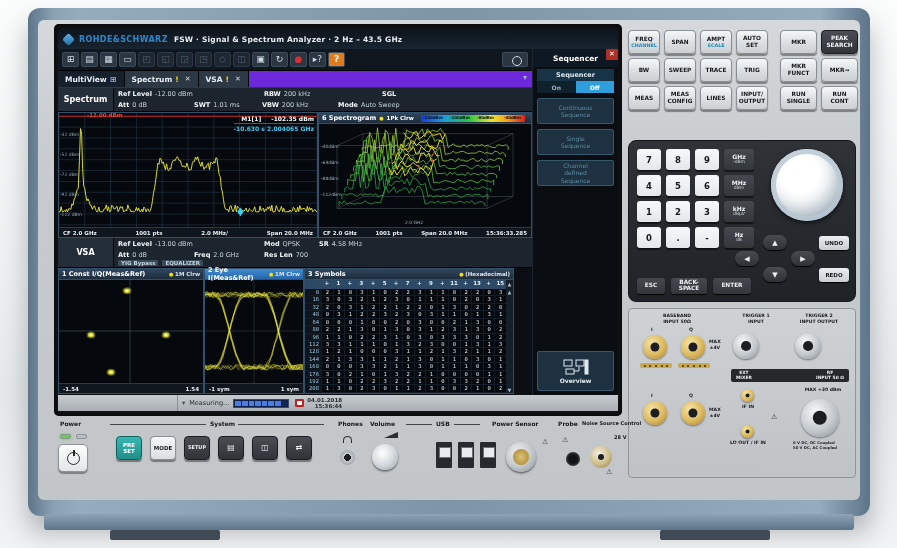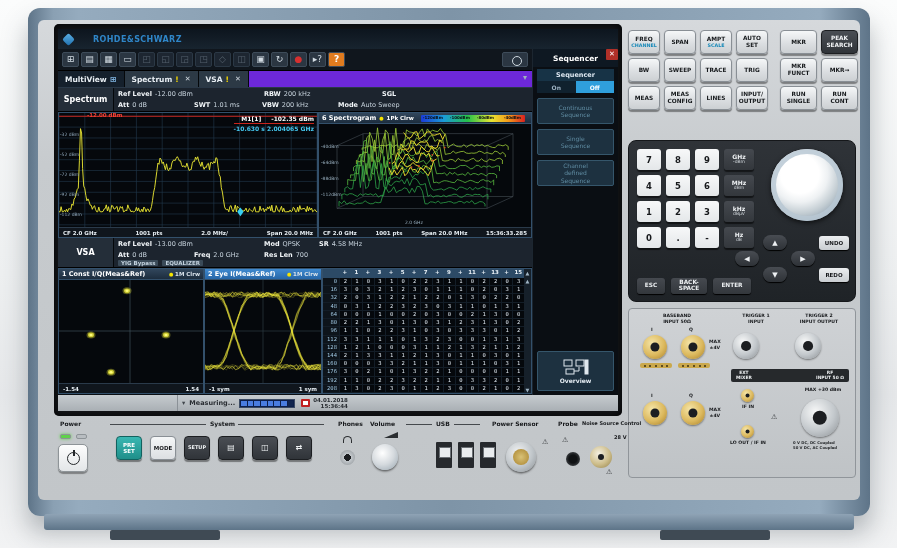--- a/index.html
+++ b/index.html
@@ -5,21 +5,21 @@
 *{margin:0;padding:0;box-sizing:border-box}
 body{width:897px;height:548px;font-family:"DejaVu Sans",sans-serif;background:linear-gradient(180deg,#fbfcfc 0%,#eef0f1 50%,#e6e8ea 72%,#f2f3f4 100%);overflow:hidden}
 .stage{position:relative;width:897px;height:548px}
 .device{position:absolute;left:28px;top:8px;width:842px;height:508px;border-radius:12px;background:linear-gradient(90deg,#5e7488,#8aa0b3 3%,#95abbe 6%,#7e94a7 50%,#95abbe 94%,#5e7488);box-shadow:0 16px 26px rgba(55,65,75,.35)}
 .front{position:absolute;left:10px;top:12px;right:10px;bottom:16px;background:linear-gradient(180deg,#d6d9dc,#c7cbce 30%,#c2c6c9);border-radius:6px}
 .base{position:absolute;left:44px;top:514px;width:810px;height:16px;background:linear-gradient(180deg,#8fa3b5,#5d7488);border-radius:3px}
 .foot{position:absolute;top:530px;width:110px;height:10px;background:#3f4a54;border-radius:2px}
 
 .bezel{position:absolute;left:16px;top:4px;width:568px;height:392px;background:#141619;border-radius:5px;box-shadow:inset 0 0 8px #000}
 .screen{position:absolute;left:4px;top:5px;width:560px;height:382px;background:#0b0f14;color:#dfe6ec;display:flex;flex-direction:column;overflow:hidden}
-.titlebar{height:20px;display:flex;align-items:center;gap:20px;padding:0 6px;background:linear-gradient(180deg,#0d151e,#18242f);flex:0 0 auto}
+.titlebar{height:20px;display:flex;align-items:center;gap:6px;padding:0 6px;background:linear-gradient(180deg,#0d151e,#18242f);flex:0 0 auto}
 .rs-logo{width:9px;height:9px;background:linear-gradient(135deg,#5cb0e4,#1e6fae);transform:rotate(45deg);border-radius:2px;flex:0 0 auto}
 .brand{color:#2f86c8;font-weight:bold;font-size:8px;letter-spacing:.4px}
 .model{color:#e9eef3;font-weight:bold;font-size:7.5px;letter-spacing:.2px}
 .screen-body{flex:1;display:flex;min-height:0}
 .main-col{width:474px;display:flex;flex-direction:column}
 .softkey-col{width:86px;background:#0a0e13;border-left:1px solid #1c2630;display:flex;flex-direction:column}
 
 .toolbar{height:22px;display:flex;align-items:center;gap:2px;padding:0 4px;background:#10161d;border-bottom:1px solid #000}
 .ticon{width:17px;height:15px;background:#2b3642;border:1px solid #3e4c5a;border-radius:2px;color:#d3dce3;font-size:9px;line-height:13px;text-align:center;cursor:pointer}
 .ticon.dim{color:#55616d;background:#1d2631;border-color:#2b3845}
@@ -79,21 +79,21 @@
 .sk-on{flex:1;background:#10212e;color:#9fb4c4;font-size:6px;font-weight:bold;display:flex;align-items:center;justify-content:center;cursor:pointer}
 .sk-off{flex:1;background:#2f9fdc;color:#fff;font-size:6px;font-weight:bold;display:flex;align-items:center;justify-content:center;cursor:pointer}
 .softkey{min-height:26px;margin:5px 4px 0;background:#1d3140;border:1px solid #35566b;border-radius:2px;display:flex;align-items:center;justify-content:center;text-align:center;font-size:6px;color:#5f8ba1;white-space:pre-line;line-height:1.25;cursor:pointer}
 .sk-spacer{flex:1}
 .overview-btn{height:40px;margin:0 4px 4px;background:#1d3140;border:1px solid #35566b;border-radius:2px;display:flex;flex-direction:column;align-items:center;justify-content:center;gap:2px;color:#e6eef4;font-size:6px;font-weight:bold;cursor:pointer}
 
 .statusbar{height:16px;background:linear-gradient(180deg,#c6cbcf,#a9afb4);display:flex;align-items:center;color:#2a2e33;flex:0 0 auto;font-size:6.5px}
 .sb-left{width:120px;height:100%;border-right:1px solid #8b9197}
 .sb-scpi{flex:1;text-align:center;font-weight:bold}
 .sb-dd{color:#40464c;margin:0 4px}
-.sb-meas{font-weight:bold;margin-right:4px}
+.sb-meas{font-weight:normal;margin-right:4px}
 .prog{width:56px;height:9px;background:#0d1f4a;border:1px solid #3a4a64;display:flex;gap:1px;padding:1px;margin-right:6px}
 .prog i{flex:1;background:#11254f}.prog i.on{background:#4a7de0}
 .sb-ricon{width:9px;height:8px;background:#c02020;border-radius:1px;margin-right:3px;position:relative}
 .sb-ricon:after{content:"";position:absolute;left:2px;top:2px;width:5px;height:4px;background:#fff}
 .sb-dt{font-size:5.5px;font-weight:bold;line-height:1.15;text-align:right;padding-right:4px}
 
 .ctrl{position:absolute;left:590px;top:10px;width:228px}
 .hk-area{display:flex;gap:6px}
 .hk-left{display:grid;grid-template-columns:repeat(4,32px);grid-auto-rows:24px;gap:4px}
 .hk-right{display:grid;grid-template-columns:repeat(2,37px);grid-auto-rows:24px;gap:4px}
@@ -157,20 +157,21 @@
 <div class="stage">
   <div class="device">
     <div class="front">
 
       <div class="bezel">
         <div class="screen">
 
           <div class="titlebar">
             <span class="rs-logo"></span>
             <span class="brand">ROHDE&amp;SCHWARZ</span>
+            <span class="model">FSW · Signal &amp; Spectrum Analyzer · 2 Hz – 43.5 GHz</span>
           </div>
 
           <div class="screen-body">
             <div class="main-col">
 
               <div class="toolbar">
                 <span id="toolbar-icons" style="display:flex;gap:2px">
                     <span class="ticon">⊞</span>
                     <span class="ticon">▤</span>
                     <span class="ticon">▦</span>
@@ -375,21 +376,21 @@
                         <ellipse cx="32" cy="56" rx="3" ry="2.4" fill="#f2ef3a" opacity="0.75"></ellipse>
                         <ellipse cx="32" cy="56" rx="1.6" ry="1.3" fill="#fdfb7a"></ellipse>
                       </svg>
                   </div>
                   <div class="panel-footer">
                     <span>-1.54</span>
                     <span>1.54</span>
                   </div>
                 </div>
 
-                <div class="panel" style="width:118px">
+                <div class="panel" style="width:100px">
                   <div class="panel-title sel">
                     <span>2 Eye I(Meas&amp;Ref)</span>
                     <span class="trace-tag">1M Clrw</span>
                   </div>
                   <div class="panel-body">
                     <svg id="svg-eye" class="chart" viewBox="0 0 116 105" preserveAspectRatio="none">
                         <line x1="58" y1="0" x2="58" y2="105" stroke="#2c3a44" stroke-width="0.7"></line>
                         <line x1="0" y1="52" x2="116" y2="52" stroke="#2c3a44" stroke-width="0.7"></line>
                         <path d="M0.0,87.8 L 3.1,90.0 L 6.1,86.6 L 9.2,87.4 L 12.2,88.3 L 15.3,86.4 L 18.3,83.4 L 21.4,78.0 L 24.4,67.4 L 27.5,55.0 L 30.5,45.0 L 33.6,35.7 L 36.6,29.4 L 39.7,20.7 L 42.7,14.2 L 45.8,17.6 L 48.8,14.0 L 51.9,12.5 L 54.9,14.6 L 58.0,17.7 L 61.1,15.9 L 64.1,13.4 L 67.2,15.8 L 70.2,14.8 L 73.3,13.6 L 76.3,12.5 L 79.4,15.0 L 82.4,15.3 L 85.5,16.9 L 88.5,13.9 L 91.6,13.4 L 94.6,16.1 L 97.7,15.8 L 100.7,13.0 L 103.8,16.7 L 106.8,17.7 L 109.9,17.0 L 112.9,13.4 L 116.0,17.5" fill="none" stroke="#ece73c" stroke-width="0.8" opacity="0.6"></path>
                         <path d="M0.0,14.2 L 3.1,12.9 L 6.1,14.5 L 9.2,14.2 L 12.2,13.1 L 15.3,17.0 L 18.3,14.3 L 21.4,13.1 L 24.4,14.2 L 27.5,16.8 L 30.5,17.0 L 33.6,14.6 L 36.6,14.9 L 39.7,15.3 L 42.7,13.8 L 45.8,15.1 L 48.8,15.1 L 51.9,15.5 L 54.9,15.6 L 58.0,17.6 L 61.1,14.8 L 64.1,14.0 L 67.2,14.7 L 70.2,16.5 L 73.3,16.2 L 76.3,21.6 L 79.4,31.0 L 82.4,36.4 L 85.5,47.3 L 88.5,58.0 L 91.6,65.8 L 94.6,76.8 L 97.7,80.9 L 100.7,88.8 L 103.8,91.0 L 106.8,86.8 L 109.9,89.8 L 112.9,86.5 L 116.0,88.7" fill="none" stroke="#ece73c" stroke-width="0.8" opacity="0.3"></path>
@@ -423,20 +424,24 @@
                         <path d="M0.0,12.8 L 3.1,12.0 L 6.1,13.4 L 9.2,12.3 L 12.2,16.0 L 15.3,12.7 L 18.3,15.4 L 21.4,17.3 L 24.4,13.8 L 27.5,17.8 L 30.5,12.3 L 33.6,16.0 L 36.6,12.7 L 39.7,13.6 L 42.7,13.3 L 45.8,13.8 L 48.8,12.8 L 51.9,17.6 L 54.9,12.2 L 58.0,13.3 L 61.1,16.8 L 64.1,17.3 L 67.2,15.6 L 70.2,13.5 L 73.3,18.1 L 76.3,24.2 L 79.4,29.8 L 82.4,36.6 L 85.5,46.5 L 88.5,56.5 L 91.6,68.7 L 94.6,75.5 L 97.7,82.4 L 100.7,85.2 L 103.8,89.3 L 106.8,86.8 L 109.9,91.1 L 112.9,86.4 L 116.0,91.9" fill="none" stroke="#ece73c" stroke-width="0.8" opacity="0.3"></path>
                       </svg>
                   </div>
                   <div class="panel-footer">
                     <span>-1 sym</span>
                     <span>1 sym</span>
                   </div>
                 </div>
 
                 <div class="panel" style="width:210px">
+                  <div class="panel-title">
+                    <span>3 Symbols</span>
+                    <span class="trace-tag" style="color:#d9e2ea">(Hexadecimal)</span>
+                  </div>
                   <div class="panel-body" id="sym-body">
                       <div class="sym-head">
                         <span class="rl"></span>
                         <span class="c">+</span>
                         <span class="c">1</span>
                         <span class="c">+</span>
                         <span class="c">3</span>
                         <span class="c">+</span>
                         <span class="c">5</span>
                         <span class="c">+</span>

